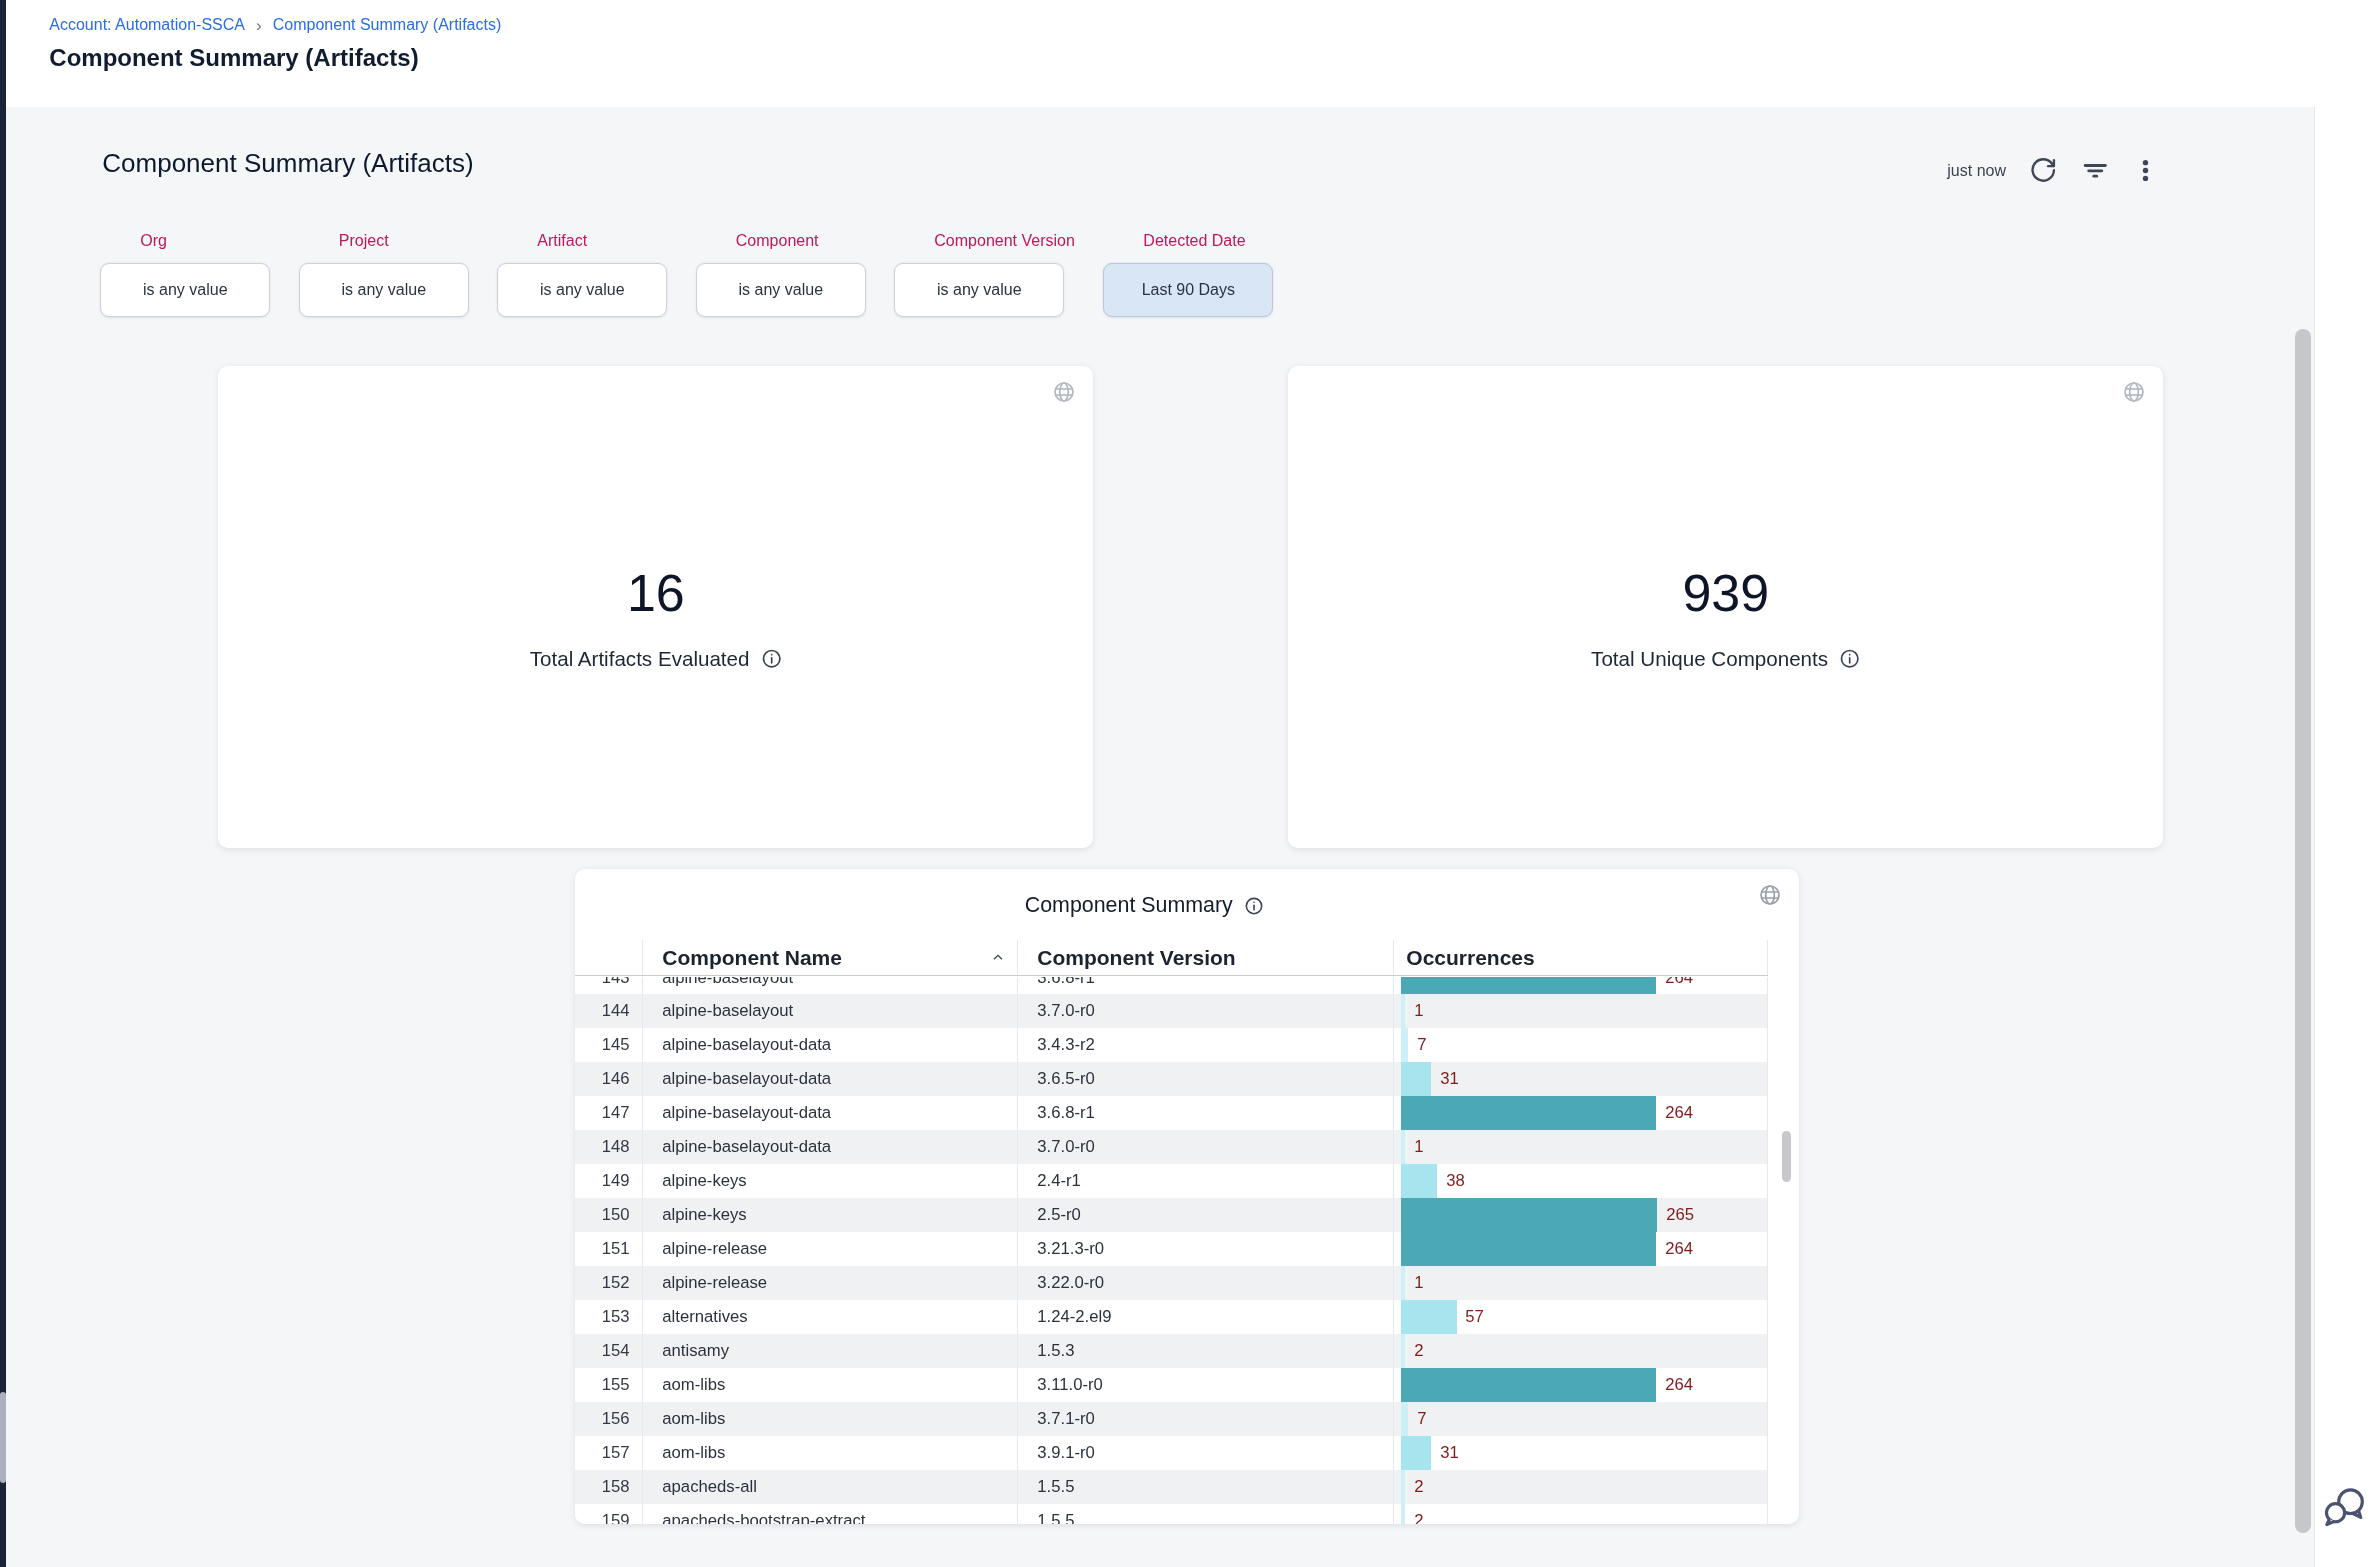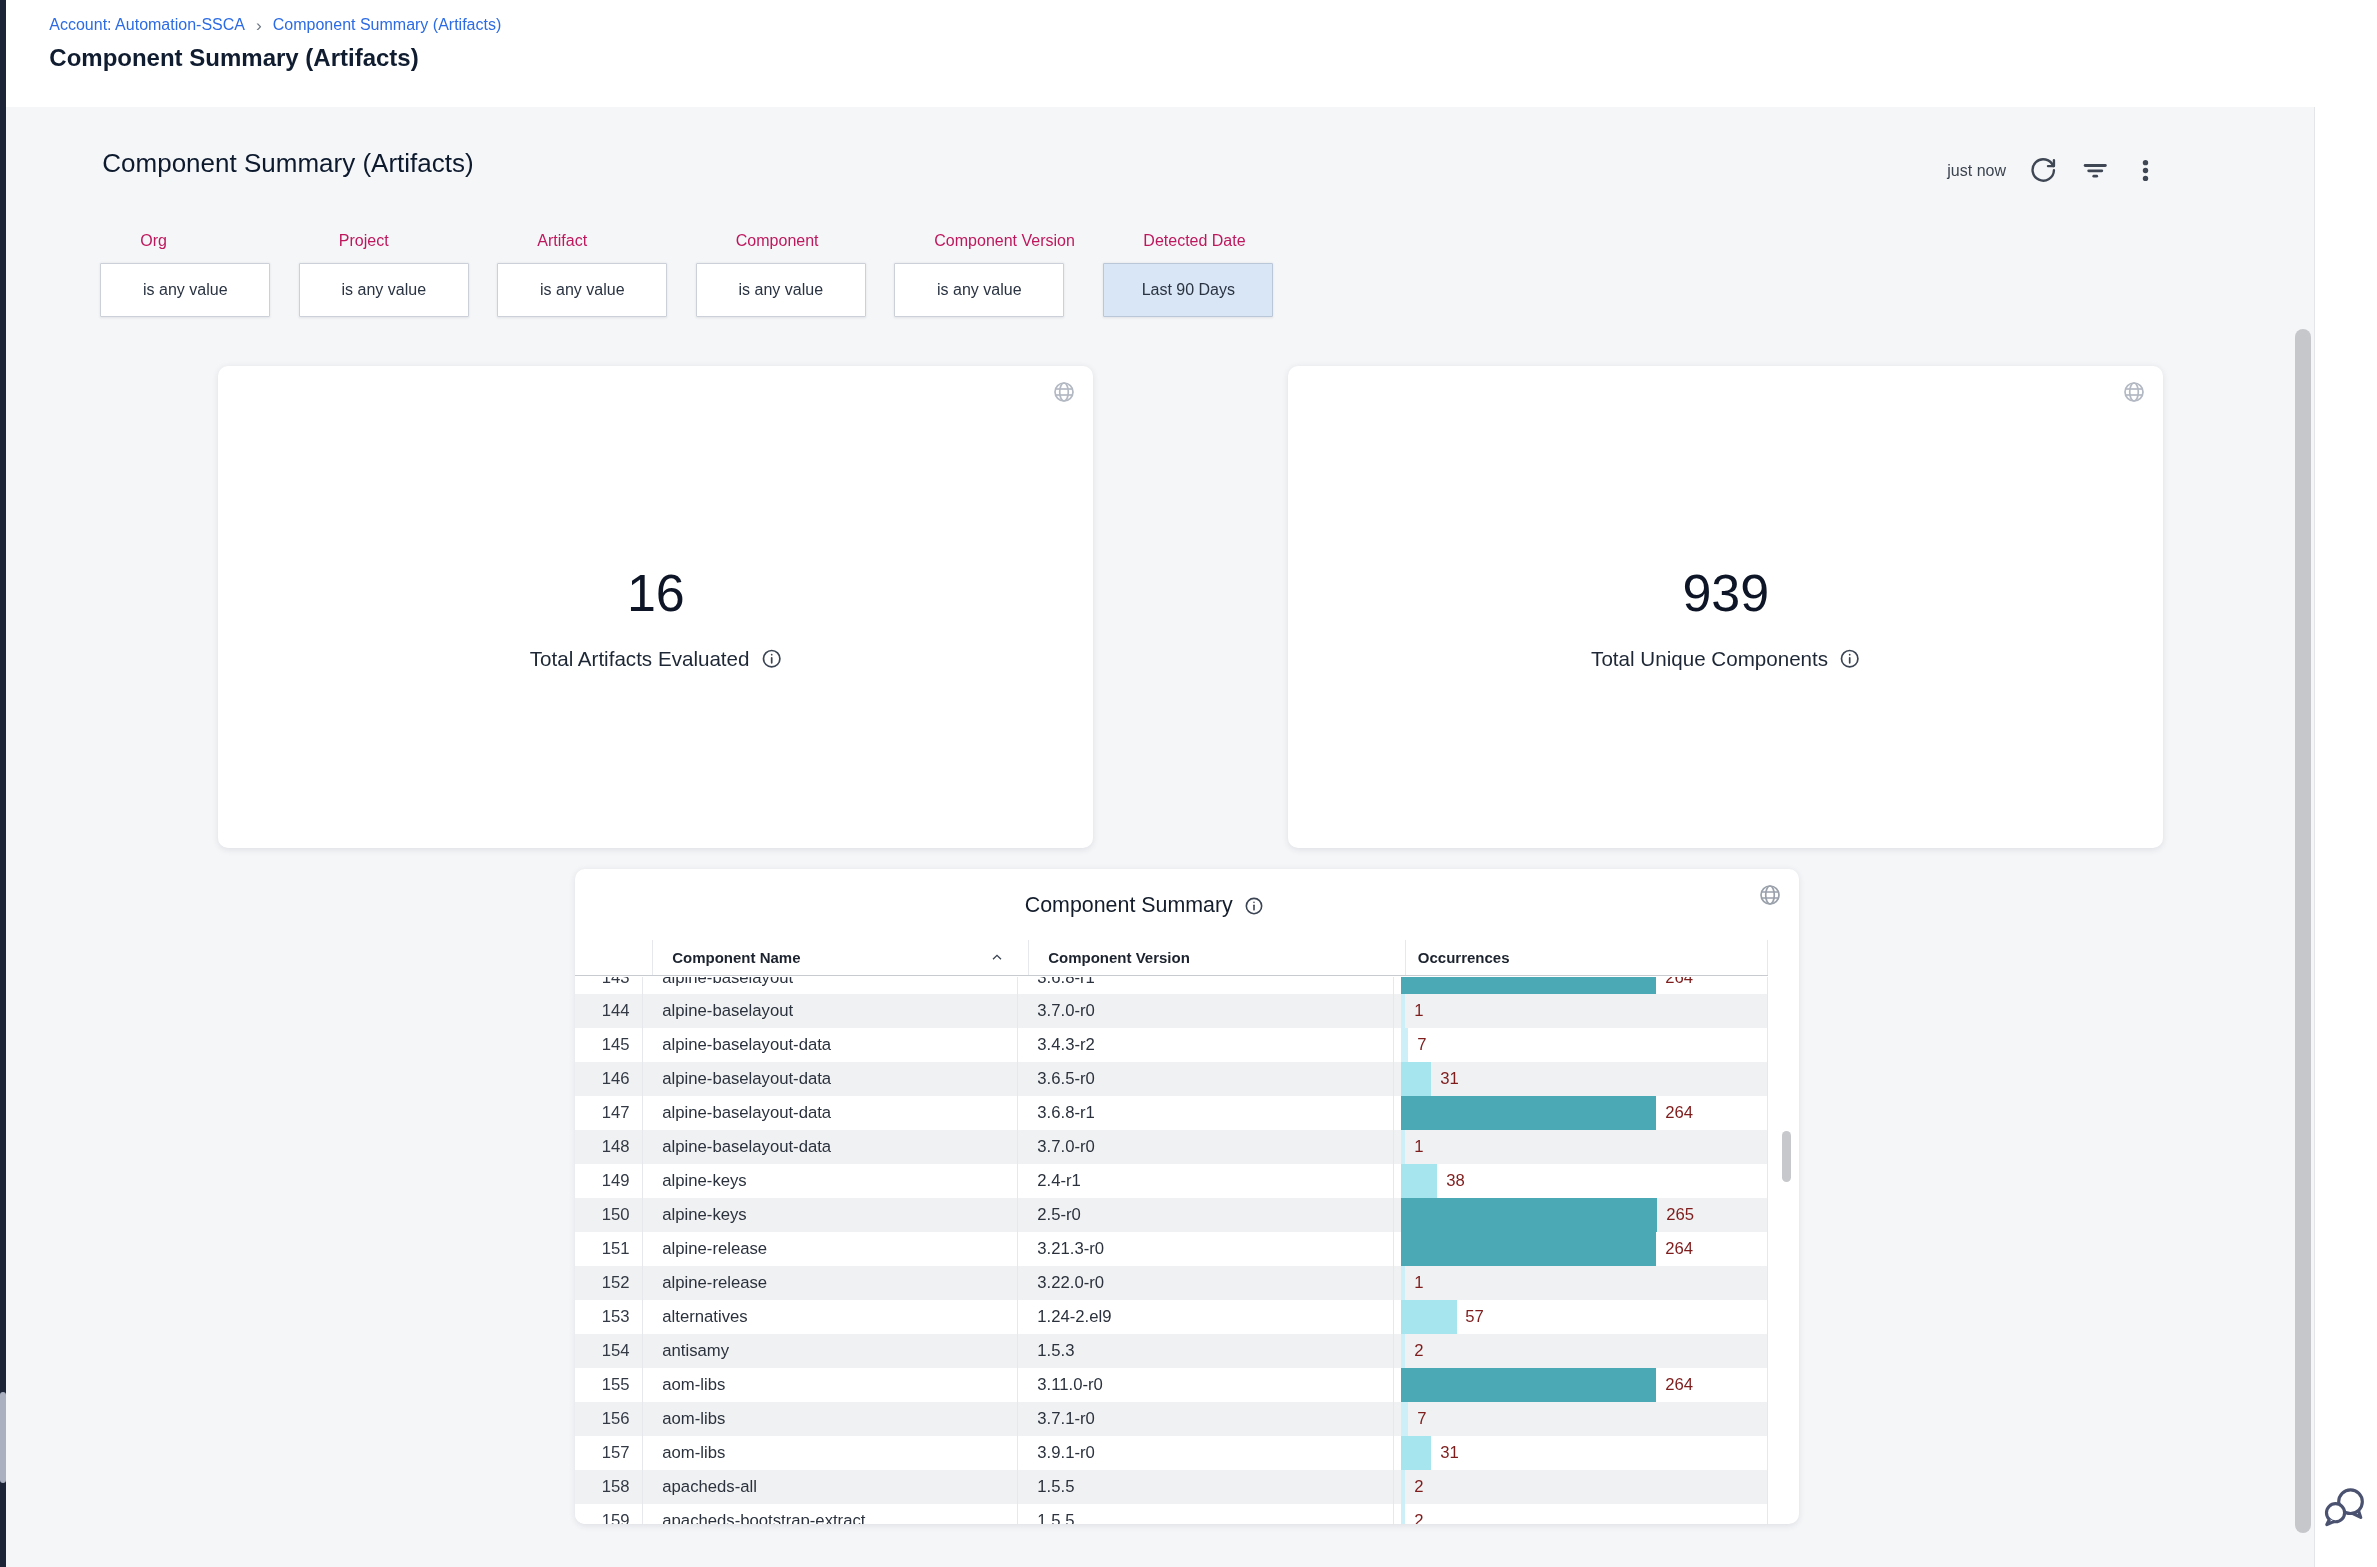--- a/index.html
+++ b/index.html
@@ -23,39 +23,39 @@
 
   .dash-title { position:absolute; left:96px; top:41px; font-size:26px; font-weight:500; color:#0d1a2e; }
   .dash-controls { position:absolute; left:1941px; top:46px; height:35px; display:flex; align-items:center; gap:23px; }
   .refreshed { font-size:16px; color:#3c4450; }
   .icon-btn { background:none; border:none; cursor:pointer; padding:0; display:flex; align-items:center; }
 
   
   .filter-bar { position:absolute; left:94px; top:125px; display:flex; gap:28.5px; }
   .filter-label { font-size:16px; color:#be185d; margin-bottom:12.7px;margin-left:40px; }
   .filter-btn { height:54px; min-width:170px; padding:0 20.6px; background:#ffffff; border:1.2px solid #ccd1d9;
-    border-radius:1px; font-size:16px; color:#2a3342; font-family:inherit; cursor:pointer;
+    border-radius:9px; font-size:16px; color:#2a3342; font-family:inherit; cursor:pointer;
     box-shadow:0 0.8px 2.4px rgba(40,45,60,.10); }
   .filter-btn.active { background:#d9e6f5; border-color:#bac7d8; }
 
   
   .card { position:absolute; background:#ffffff; border-radius:10px; box-shadow:0 1.6px 6.3px rgba(30,40,60,.10);margin-left:27px; }
   .stat-card { width:875px; height:482px; top:259px; }
   #card0 { left:185px; } #card1 { left:1255px; }
   .globe-btn { position:absolute; right:17.4px; top:14.3px; background:none; border:none; cursor:pointer; padding:0; }
   .stat-value { position:absolute; top:197px; left:0; width:100%; text-align:center; font-size:52px; font-weight:500; color:#0d1526; }
   .stat-label { position:absolute; top:281px; left:0; width:100%; display:flex; justify-content:center; align-items:center; gap:11px;
     font-size:20.6px; color:#1d2735; }
 
   
   .table-card { left:542px; top:762px; width:1224px; height:655px; overflow:hidden; }
   .tbl-title { position:absolute; top:24px; left:12px; width:1193px; display:flex; justify-content:center; align-items:center; gap:11px;
     padding-right:79px; font-size:21.4px; font-weight:500; color:#141d2c; }
   .thead { position:absolute; top:71px; left:0; width:1193px; height:36px; display:flex; border-bottom:1.6px solid #c8cbd0;
-    font-size:15px; font-weight:700; color:#1c232e; line-height:36px;gap:12px; }
+    font-size:21px; font-weight:700; color:#1c232e; line-height:36px; }
   .th { height:100%; }
   .th-num { width:67px; }
   .th-name { width:375px; padding-left:19px; border-left:0.8px solid #e7e8eb; display:flex; justify-content:space-between; align-items:center; padding-right:11px; cursor:pointer; }
   .th-ver { width:376px; padding-left:19px; border-left:0.8px solid #e7e8eb; cursor:pointer; }
   .th-occ { width:375px; padding-left:12px; border-left:0.8px solid #e7e8eb; border-right:0.8px solid #e7e8eb; cursor:pointer; }
   .tbody { position:absolute; top:108px; left:0; width:1193px; height:547px; overflow:hidden; }
   .partial { height:17.4px; overflow:hidden; }
   .partial .trow { margin-top:-16px; }
   .trow { display:flex; height:34px; line-height:34px; font-size:16.7px; color:#2b323d; background:#ffffff; }
   .trow.alt { background:#f0f1f2; }

